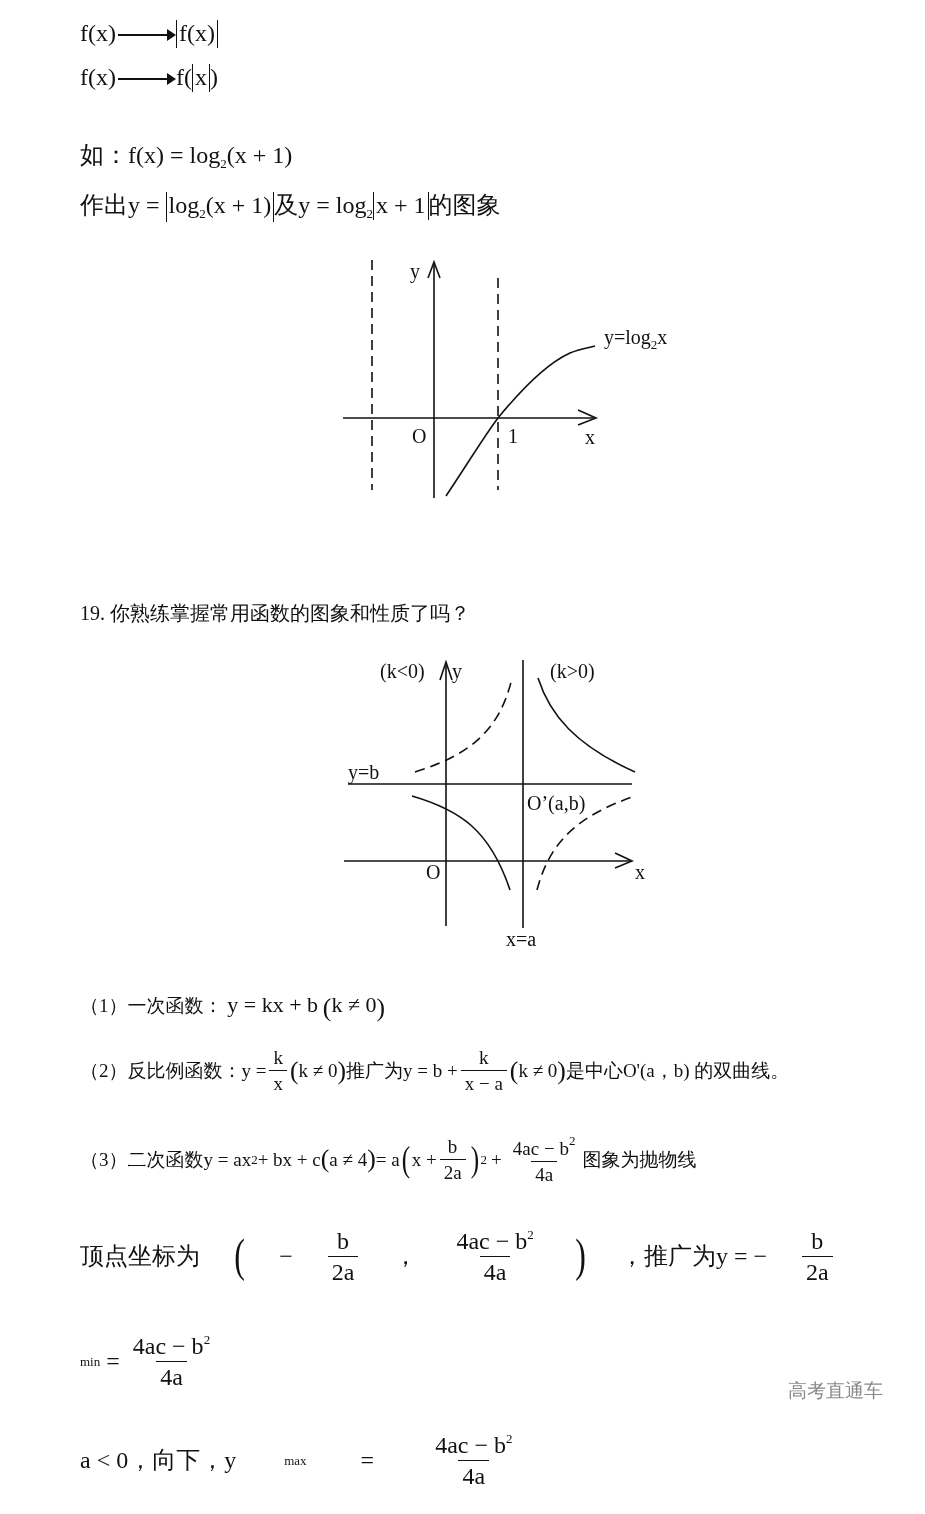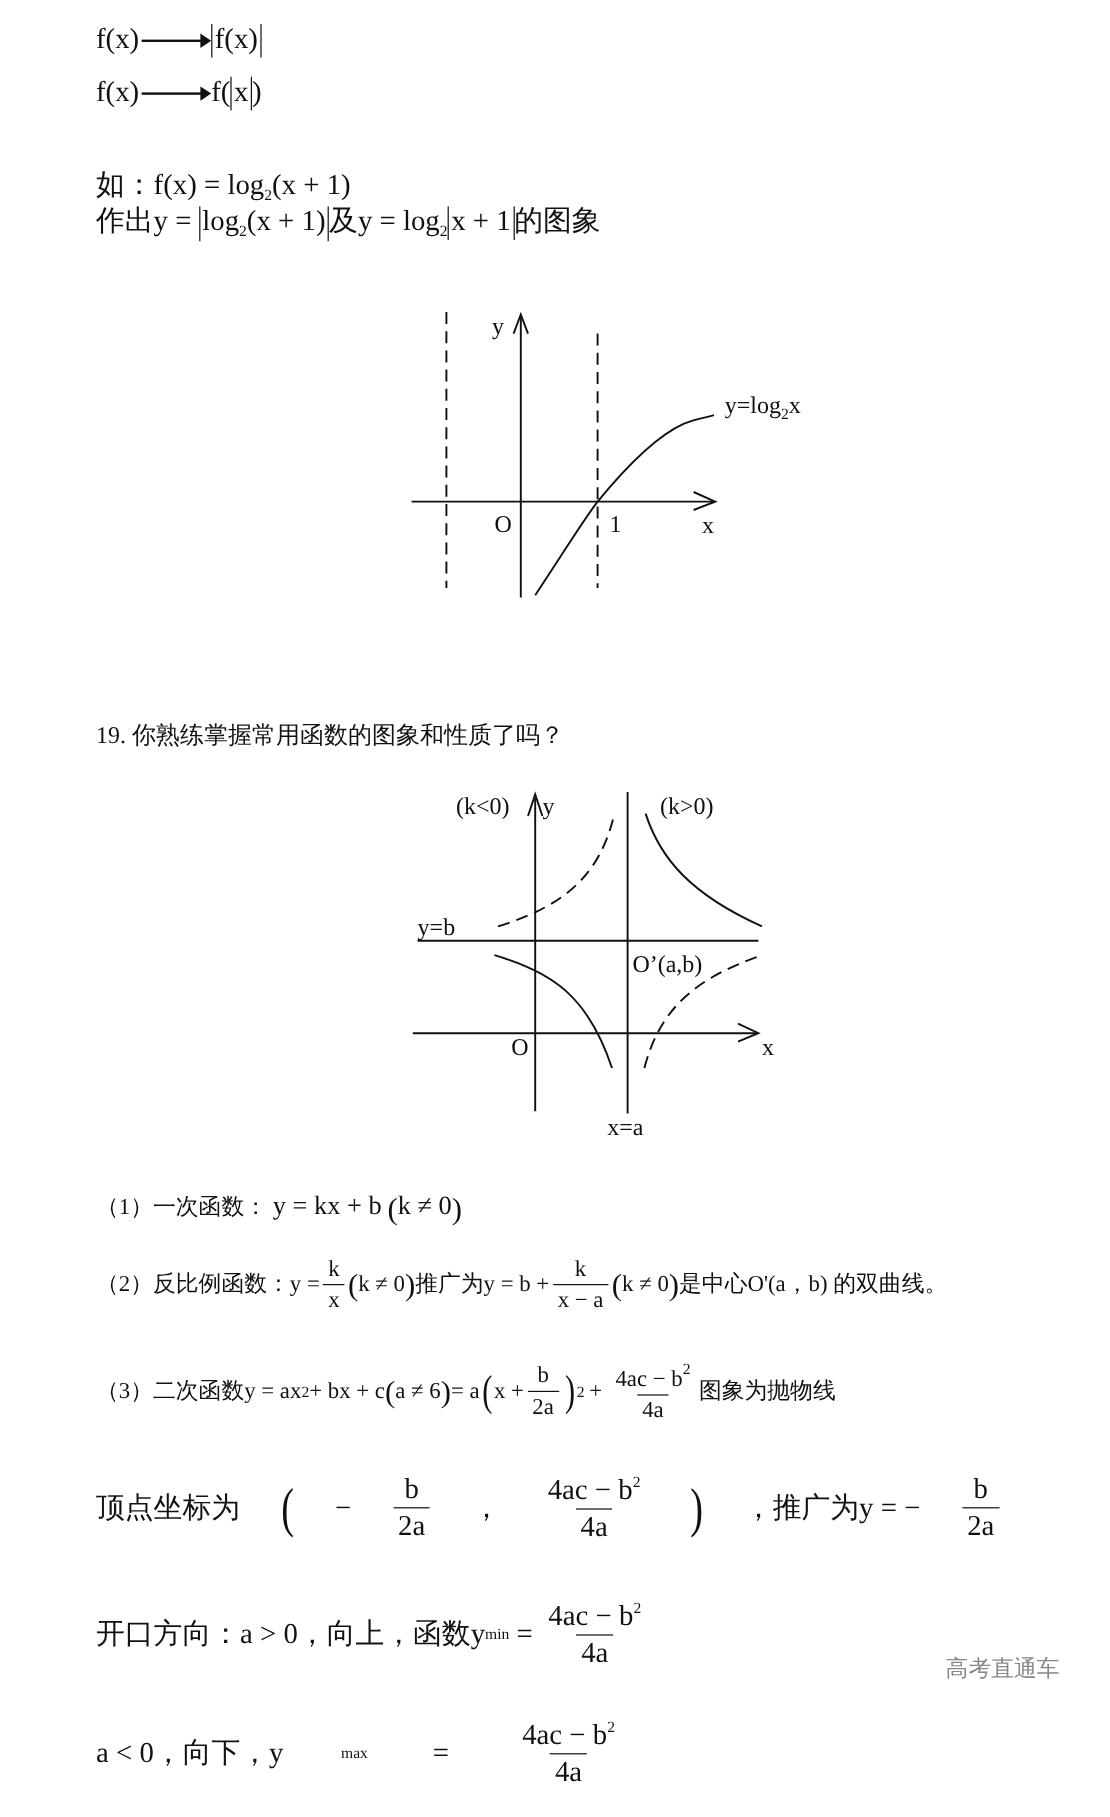--- a/index.html
+++ b/index.html
@@ -29,21 +29,21 @@
   <span>f(x)</span><span class="arrow"></span><span class="abs"><span>f(x)</span></span>
 </div>
 <div class="line" style="top:64px;">
   <span>f(x)</span><span class="arrow"></span><span>f(</span><span class="abs"><span>x</span></span><span>)</span>
 </div>
 
 <div class="line" style="top:122px;margin-top:21px;">
   <span>如：</span><span>f(x) = log</span><span class="sub">2</span><span>(x + 1)</span>
 </div>
 
-<div class="line" style="top:172px;text-align:right;">
+<div class="line" style="top:192px;text-align:right;">
   <span>作出y = </span><span class="abs"><span>log</span><span class="sub">2</span><span>(x + 1)</span></span><span>及y = log</span><span class="sub">2</span><span class="abs"><span>x + 1</span></span><span>的图象</span>
 </div>
 
 <svg style="position:absolute;left:330px;top:250px;" width="360" height="260">
   <g stroke="#111" stroke-width="1.6" fill="none">
     <line x1="42" y1="10" x2="42" y2="240" stroke-dasharray="10,6"></line>
     <line x1="168" y1="28" x2="168" y2="240" stroke-dasharray="10,6"></line>
     <line x1="104" y1="248" x2="104" y2="14"></line>
     <polyline points="98,28 104,12 110,28"></polyline>
     <line x1="13" y1="168" x2="265" y2="168"></line>
@@ -108,21 +108,21 @@
     <span class="midp">)</span>
   <span>是中心O'(a，b) 的双曲线。</span>
 </div>
 
 <div class="line sm" style="top:1134px;display:flex;align-items:center;">
   <span>（3）二次函数</span>
   <span>y = ax</span>
     <span class="sup">2</span>
   <span> + bx + c</span>
   <span class="midp">(</span>
-    <span>a ≠ 6</span>
+    <span>a ≠ 4</span>
     <span class="midp">)</span>
   <span>= a</span>
   <span class="bigp">(</span>
     <span>x +</span>
   <span class="frac">
       <span class="num">b</span>
       <span class="den">2a</span>
     </span>
     <span class="bigp">)</span>
     <span class="sup" style="vertical-align:22px;">2</span>
@@ -149,21 +149,20 @@
     </span>
   <span class="bigp">)</span>
   <span>，推广为y = −</span>
   <span class="frac">
       <span class="num">b</span>
       <span class="den">2a</span>
     </span>
 </div>
 
 <div class="line" style="top:1333px;display:flex;align-items:center;">
-  <span>开口方向：a &gt; 0，向上，函数y</span>
     <span class="sub" style="vertical-align:-12px;">min</span>
   <span style="margin:0 6px;">=</span>
   <span class="frac">
       <span class="num"><span>4ac − b</span><span class="sup">2</span></span>
       <span class="den">4a</span>
     </span>
 </div>
 
 <div class="line" style="top:1432px;display:flex;align-items:center;gap:48px;">
   <span>a &lt; 0，向下，y</span>

